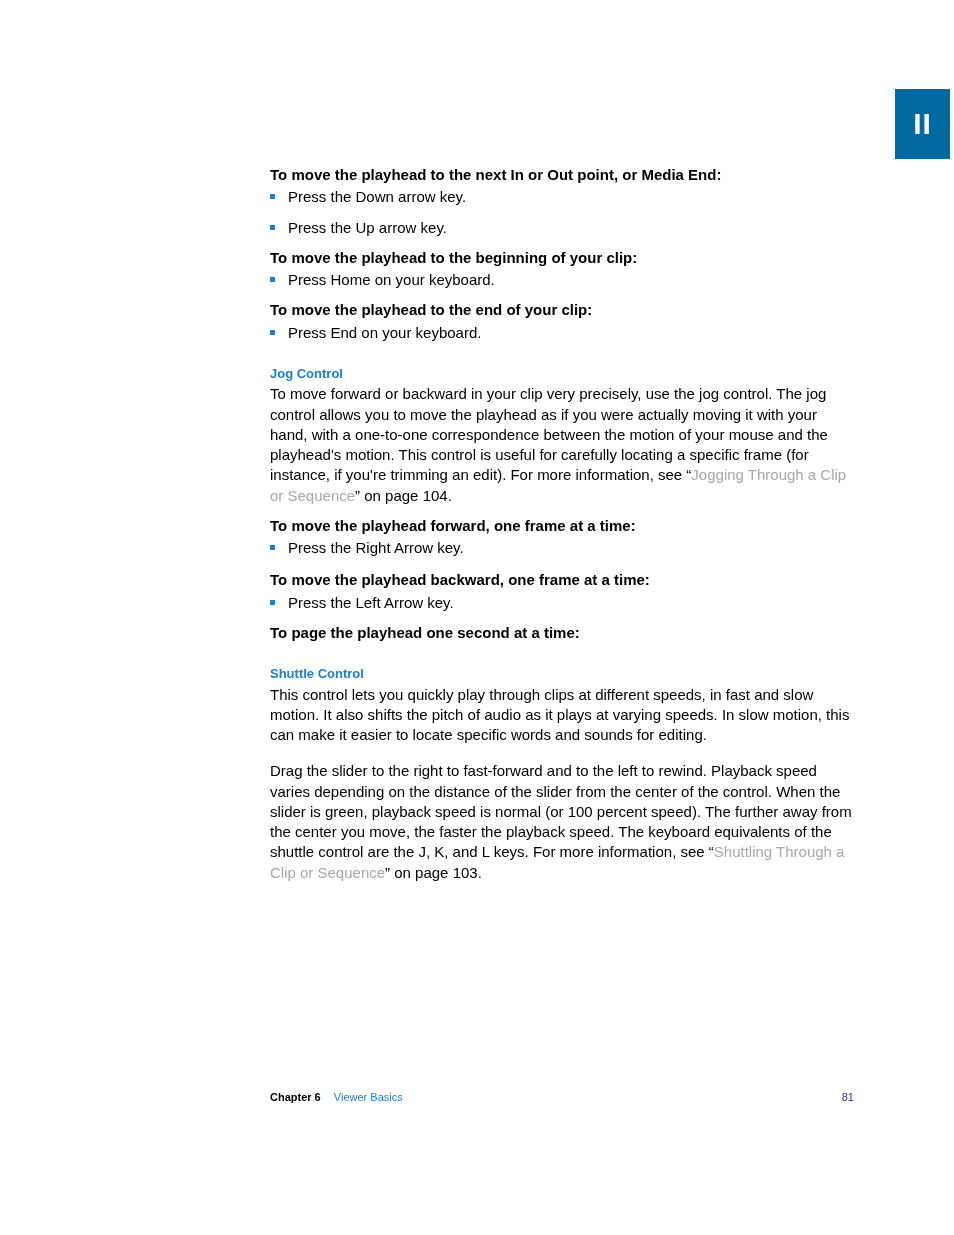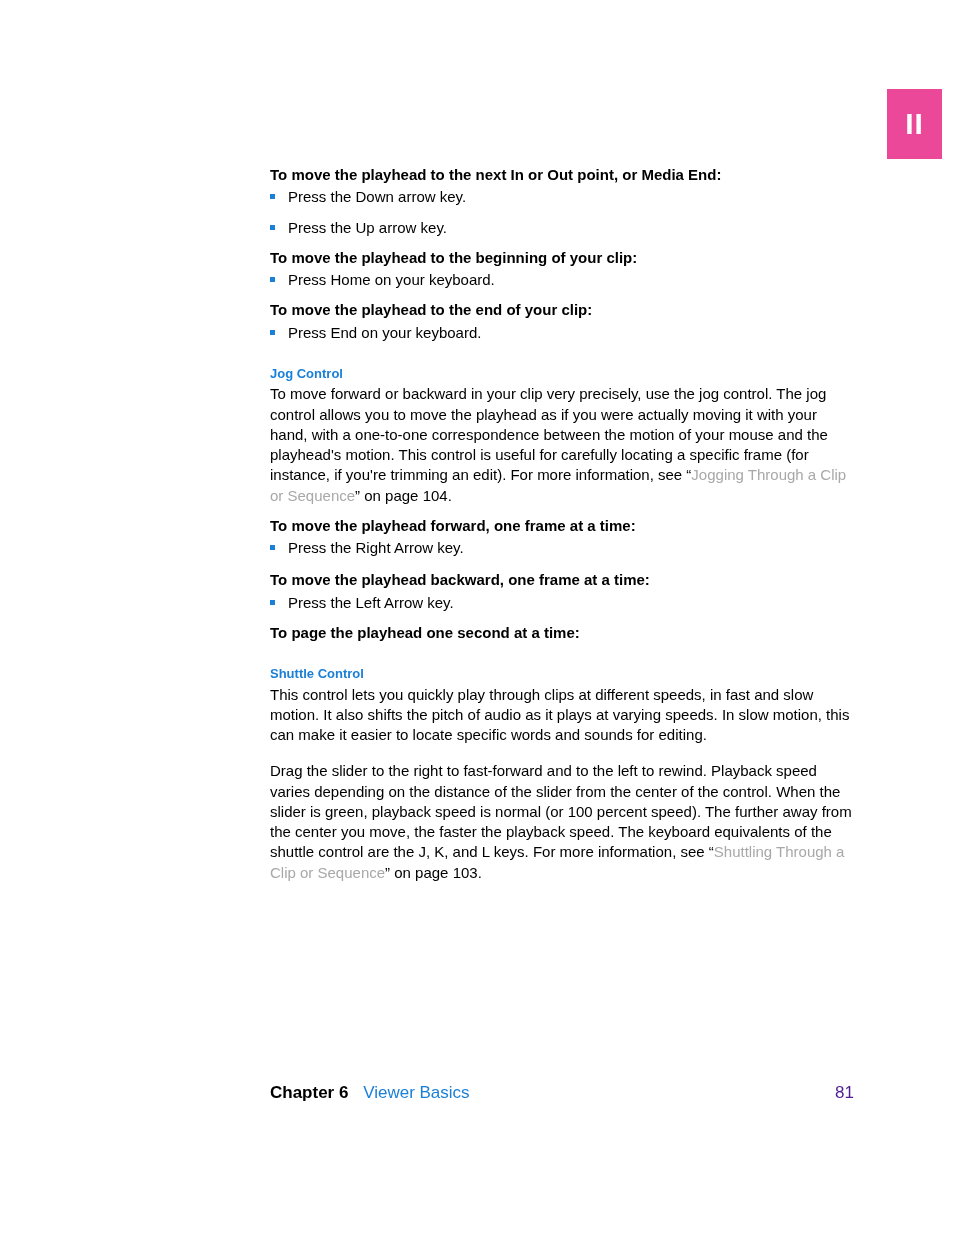--- a/index.html
+++ b/index.html
@@ -10,24 +10,24 @@
     color: #000;
     width: 954px;
     height: 1235px;
     position: relative;
     font-size: 15px;
     line-height: 1.35;
   }
   .tab {
     position: absolute;
     top: 89px;
-    right: 12px;
+    right: 4px;
     width: 55px;
     height: 70px;
-    background: #ec4899;
+    background: #0369a1;
     color: #fff;
     font-size: 30px;
     font-weight: 600;
     display: flex;
     align-items: center;
     justify-content: center;
     letter-spacing: 1px;
   }
   .content {
     position: absolute;
@@ -69,21 +69,21 @@
   }
   .group { margin-bottom: 10px; }
   .link {
     color: #a8a8a8;
   }
   .footer {
     position: absolute;
     bottom: 130px;
     left: 270px;
     right: 100px;
-    font-size: 17px;
+    font-size: 11px;
   }
   .footer .chap { font-weight: 700; }
   .footer .title { color: #1a7fd6; margin-left: 10px; }
   .footer .pg { float: right; color: #4c1d95; }
 </style>
 </head>
 <body>
 
 <div class="tab">II</div>
 

